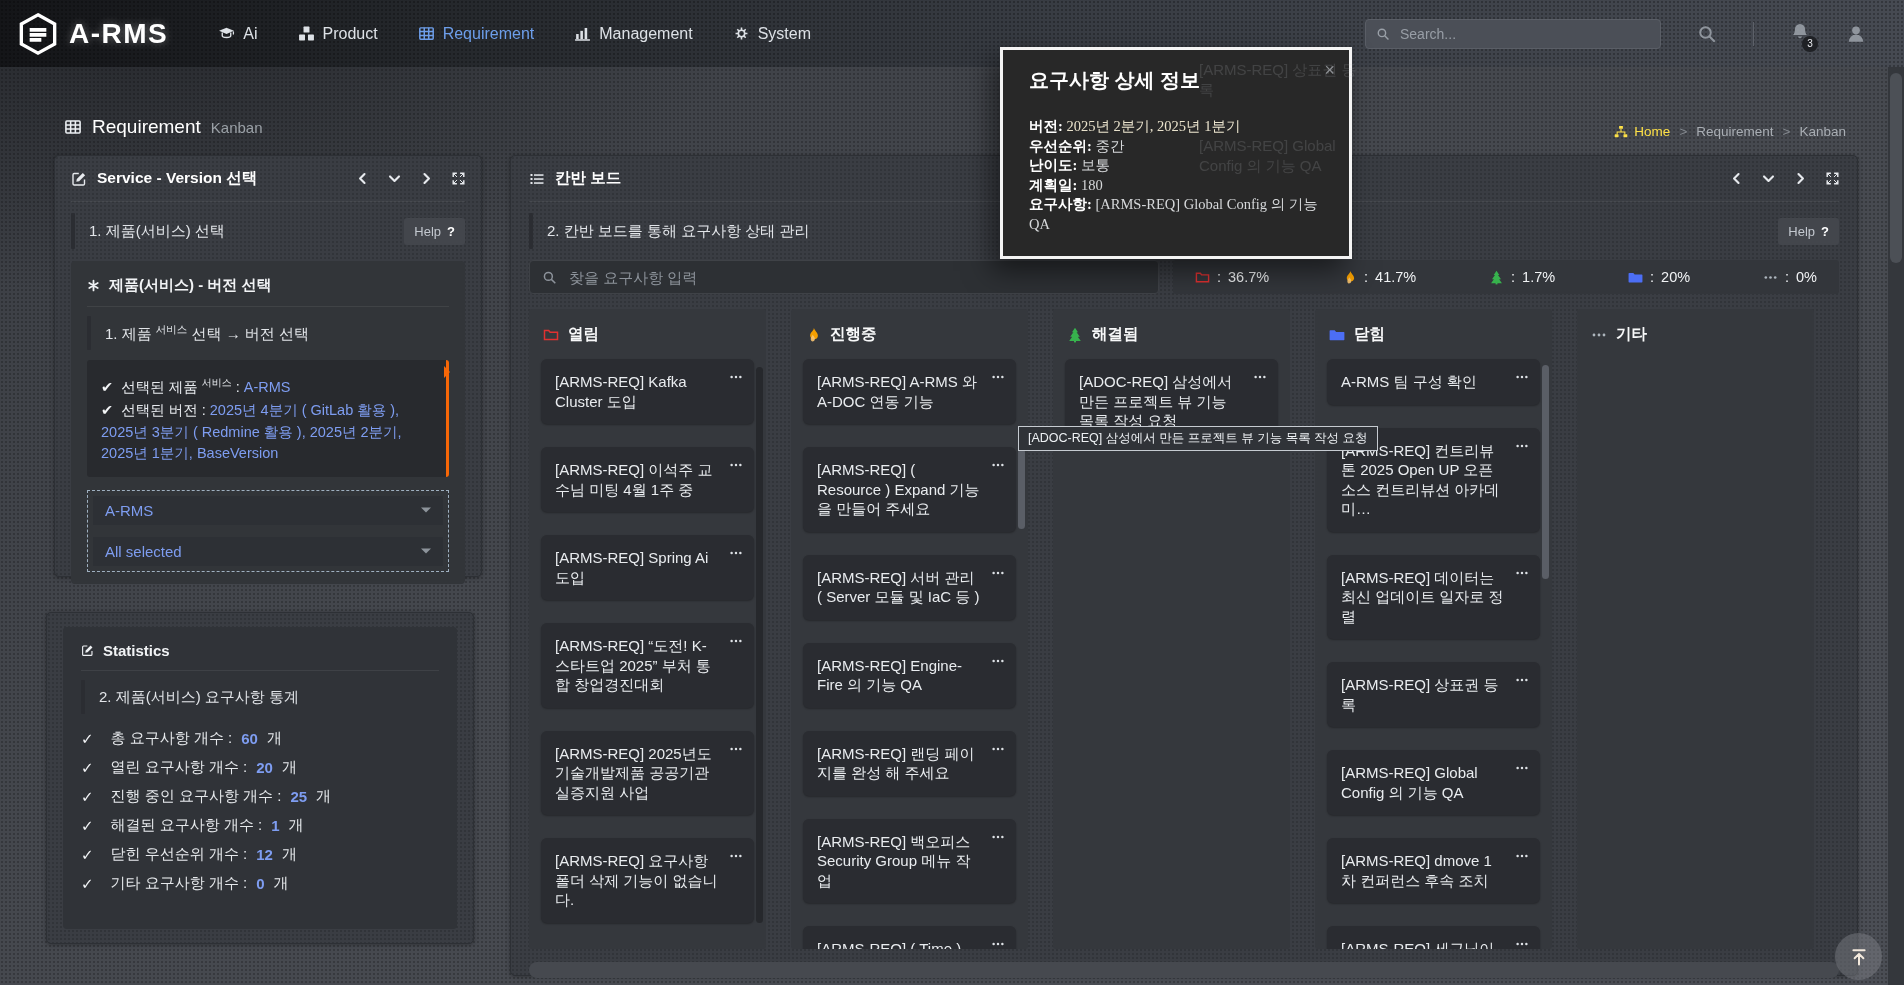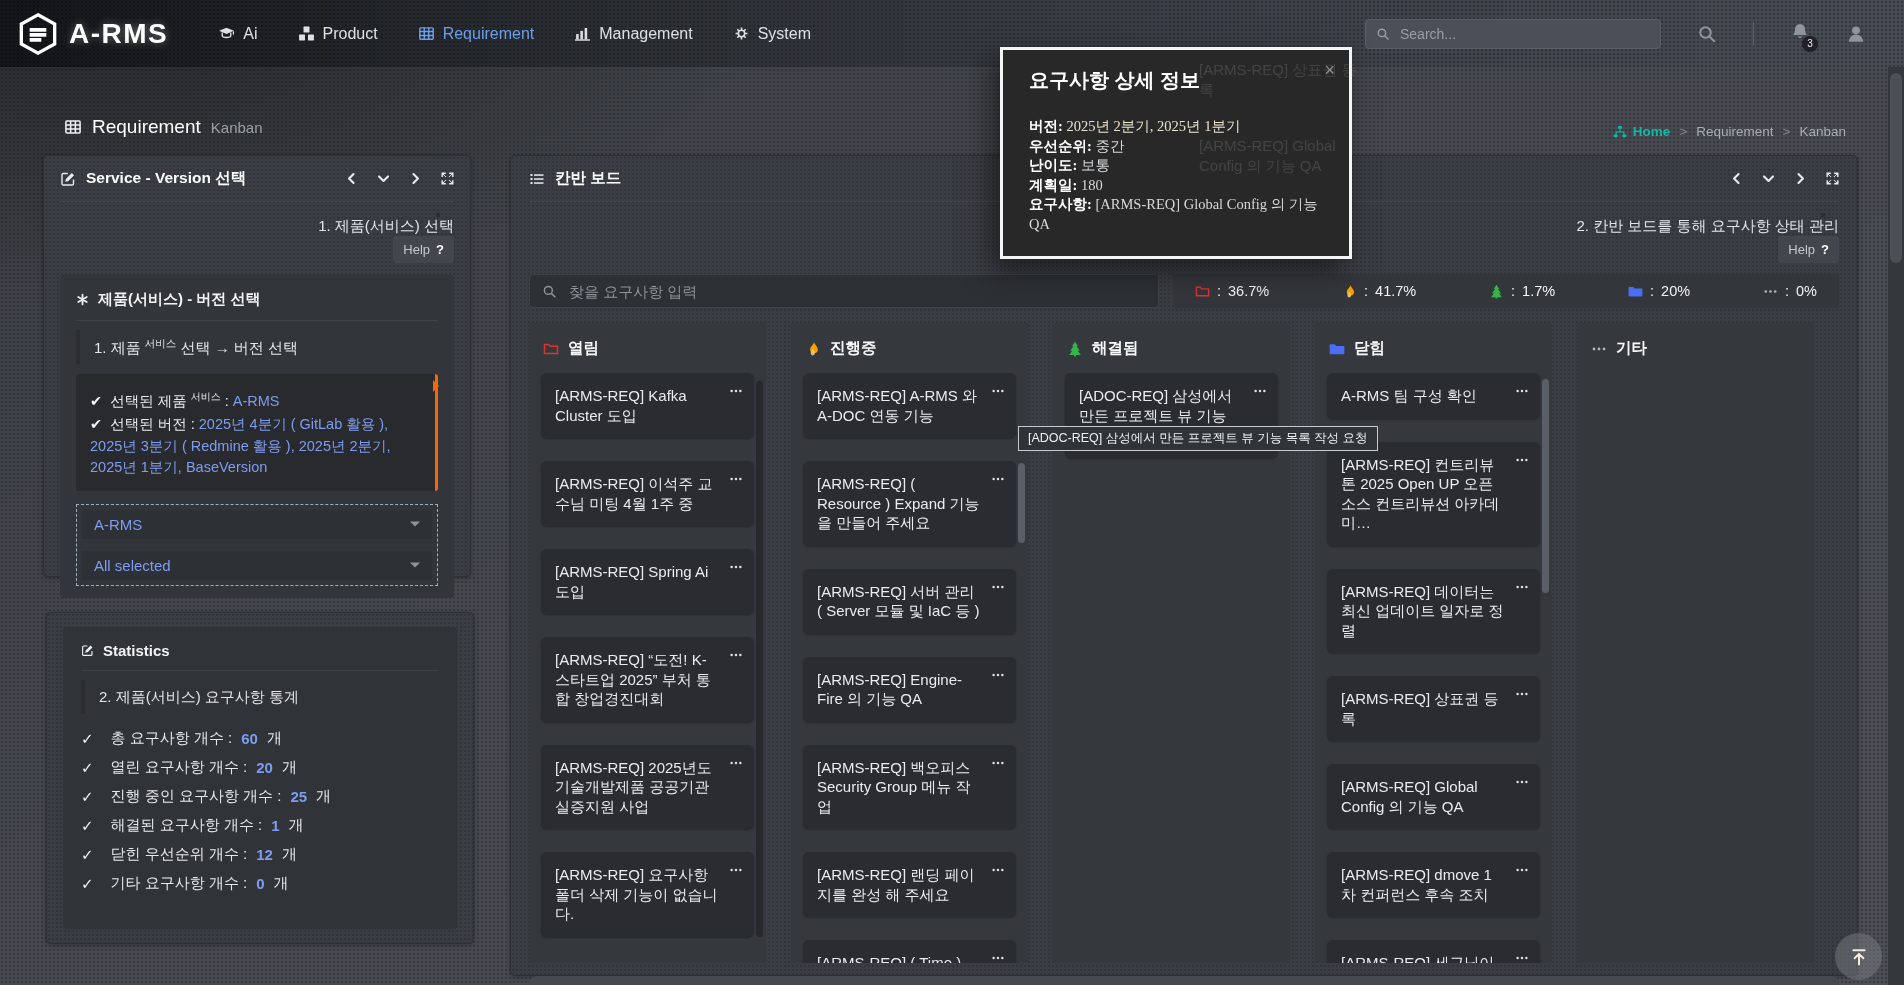--- a/index.html
+++ b/index.html
@@ -50,44 +50,44 @@
   .user-btn svg{width:20px;height:20px;color:#8f959d;}
 
   
   .page-title{position:absolute;left:64px;top:116px;display:flex;align-items:center;gap:10px;z-index:2;}
   .page-title .i svg{width:18px;height:18px;color:#eceff3;}
   .pt-main{font-size:19px;color:#fff;}
   .pt-sub{font-size:15px;color:#9aa0a6;}
   .breadcrumb{position:absolute;right:58px;top:124px;display:flex;align-items:center;gap:9px;
     font-size:13.5px;color:#a9aeb4;z-index:2;}
   .bc-item{display:flex;align-items:center;gap:6px;cursor:pointer;}
-  .bc-home{color:#14b8a6;font-weight:bold;}
+  .bc-home{color:#fde047;font-weight:normal;}
   .bc-home .i svg{width:14px;height:14px;}
   .bc-sep{color:#84898f;}
 
   
   .panel{position:absolute;z-index:1;background-color:#3a3d43;border:1px solid #2d3035;border-radius:5px;
     box-sizing:border-box;box-shadow:0 1px 4px rgba(0,0,0,.3);
     background-image:radial-gradient(rgba(0,0,0,.15) 1px, transparent 1.3px);background-size:4px 4px;}
   .panel-header{height:45px;display:flex;align-items:center;gap:10px;color:#fff;font-weight:bold;
     font-size:15.5px;border-bottom:1px solid rgba(255,255,255,.07);}
   .panel-header .i svg{width:16px;height:16px;color:#e7eaee;}
   .ph-icons{margin-left:auto;display:flex;gap:19px;color:#9096a0;}
   .ph-icons .i{cursor:pointer;}
   .ph-icons .i svg{width:13px;height:13px;}
-  .step-row{display:flex;align-items:flex-end;margin-top:11px;flex-direction:column;}
+  .step-row{display:flex;align-items:center;margin-top:11px;}
   .step-accent{width:4px;height:36px;background:#2b2d32;margin-right:14px;border-radius:1px;flex:0 0 4px;}
   .step-accent.sm{height:30px;}
   .step-text{font-size:15px;color:#e2e5e9;}
   .step-text sup{font-size:10.5px;}
   .help-btn{margin-left:auto;background:#43464c;border-radius:3px;padding:6px 10px;font-size:13px;
     color:#c3c8cf;display:flex;gap:6px;align-items:center;cursor:pointer;}
   .help-q{font-weight:bold;color:#fff;}
 
-  #panel-service{left:43px;top:155px;width:428px;height:422px;padding:0 16px 14px;}
+  #panel-service{left:54px;top:155px;width:428px;height:422px;padding:0 16px 14px;}
   .inner-box{margin-top:12px;background:#323539;border-radius:4px;padding:8px 16px 12px;}
   .ib-title{display:flex;align-items:center;gap:9px;font-weight:bold;font-size:15px;color:#f1f3f5;
     padding:7px 0 11px;border-bottom:1px solid rgba(255,255,255,.07);}
   .ib-title .i svg{width:13px;height:13px;color:#eef1f4;}
   .ib-step{display:flex;align-items:center;margin:9px 0 10px;}
   .selected-box{position:relative;background:#282a2e;border-radius:3px;padding:10px 14px;
     border-right:3px solid #f76707;}
   .selected-box::after{content:"";position:absolute;right:-10px;top:6px;border:6px solid transparent;
     border-left-color:#f76707;}
   .sel-line{font-size:14.5px;color:#e7eaee;line-height:21.5px;margin:2px 0;}
@@ -626,28 +626,28 @@
                     <circle cx="13" cy="8" r="1.4"></circle>
                   </svg>
                 </span></span></div>
             <div class="card"><span class="card-text">[ARMS-REQ] Engine-Fire 의 기능 QA</span><span class="dots"><span class="i">
                   <svg viewBox="0 0 16 16" fill="currentColor">
                     <circle cx="3" cy="8" r="1.4"></circle>
                     <circle cx="8" cy="8" r="1.4"></circle>
                     <circle cx="13" cy="8" r="1.4"></circle>
                   </svg>
                 </span></span></div>
+            <div class="card"><span class="card-text">[ARMS-REQ] 랜딩 페이지를 완성 해 주세요</span><span class="dots"><span class="i">
+                  <svg viewBox="0 0 16 16" fill="currentColor">
+                    <circle cx="3" cy="8" r="1.4"></circle>
+                    <circle cx="8" cy="8" r="1.4"></circle>
+                    <circle cx="13" cy="8" r="1.4"></circle>
+                  </svg>
+                </span></span></div>
             <div class="card"><span class="card-text">[ARMS-REQ] 백오피스 Security Group 메뉴 작업</span><span class="dots"><span class="i">
-                  <svg viewBox="0 0 16 16" fill="currentColor">
-                    <circle cx="3" cy="8" r="1.4"></circle>
-                    <circle cx="8" cy="8" r="1.4"></circle>
-                    <circle cx="13" cy="8" r="1.4"></circle>
-                  </svg>
-                </span></span></div>
-            <div class="card"><span class="card-text">[ARMS-REQ] 랜딩 페이지를 완성 해 주세요</span><span class="dots"><span class="i">
                   <svg viewBox="0 0 16 16" fill="currentColor">
                     <circle cx="3" cy="8" r="1.4"></circle>
                     <circle cx="8" cy="8" r="1.4"></circle>
                     <circle cx="13" cy="8" r="1.4"></circle>
                   </svg>
                 </span></span></div>
             <div class="card"><span class="card-text">[ARMS-REQ] ( Time )</span><span class="dots"><span class="i">
                   <svg viewBox="0 0 16 16" fill="currentColor">
                     <circle cx="3" cy="8" r="1.4"></circle>
                     <circle cx="8" cy="8" r="1.4"></circle>

